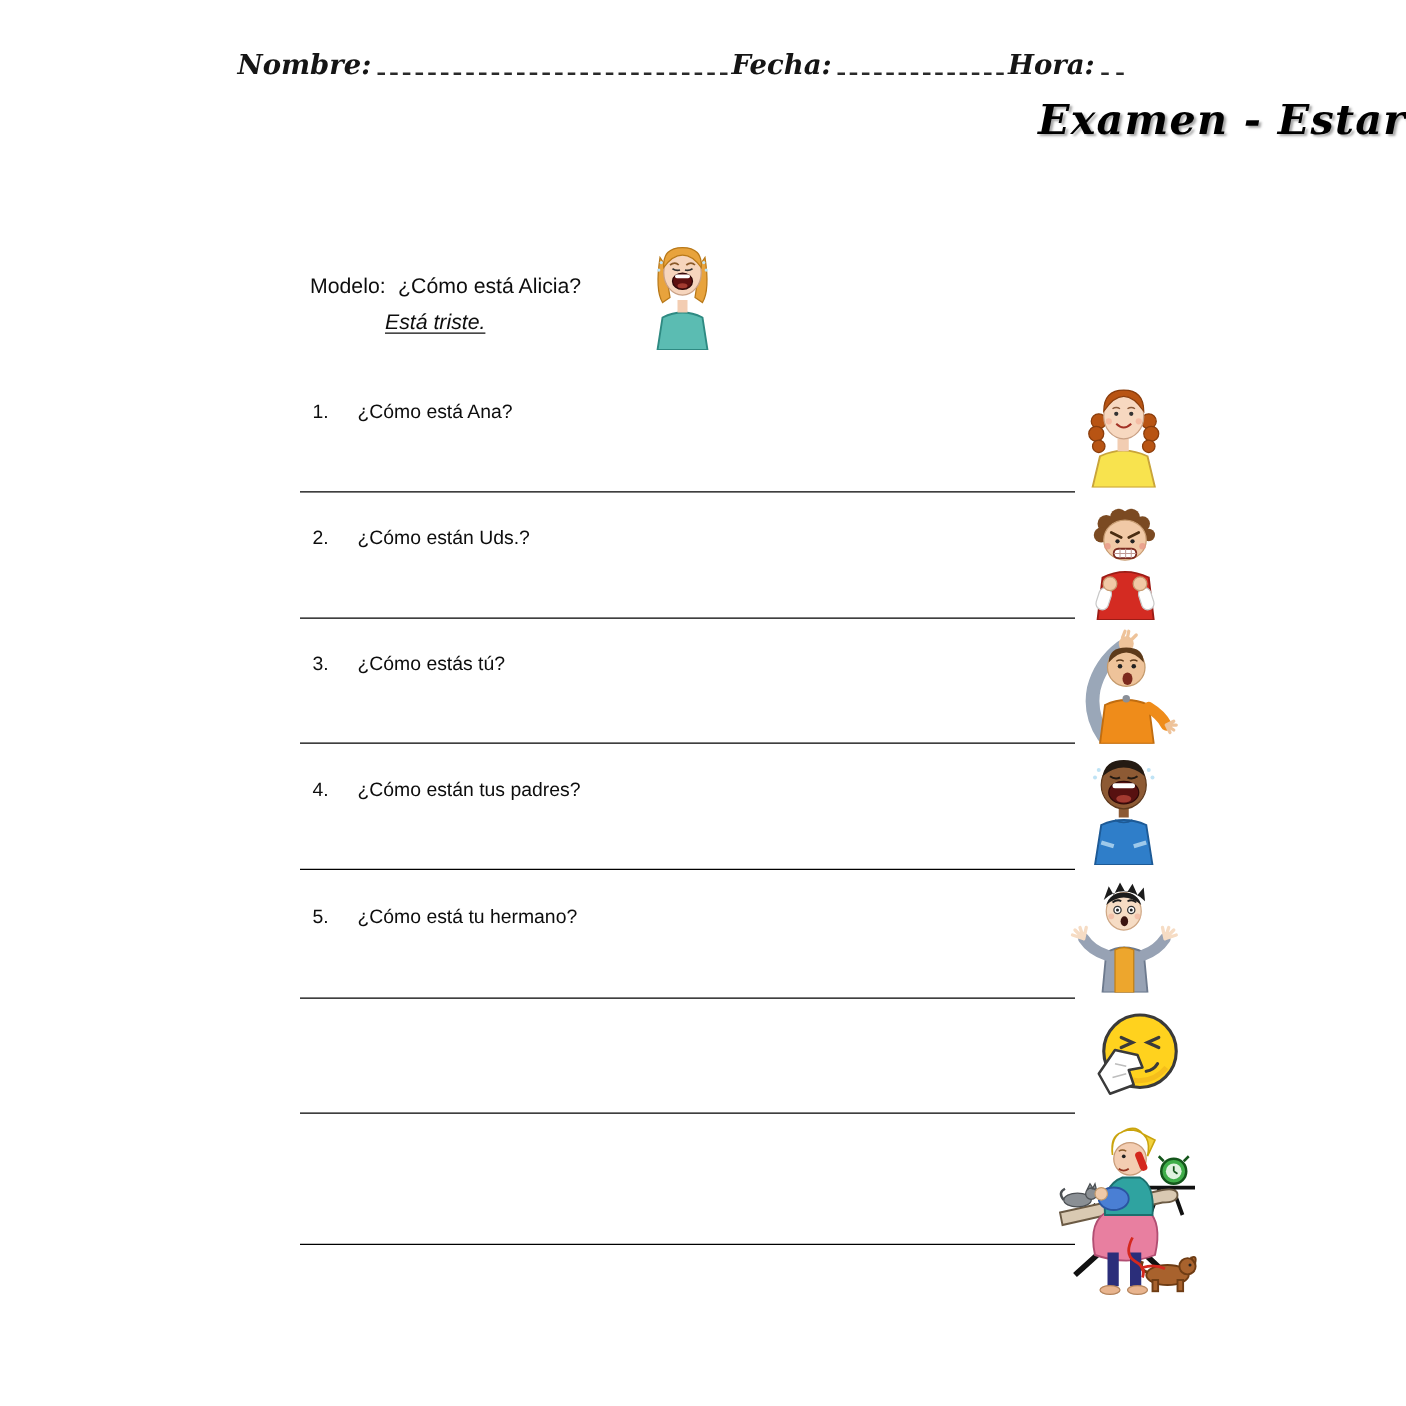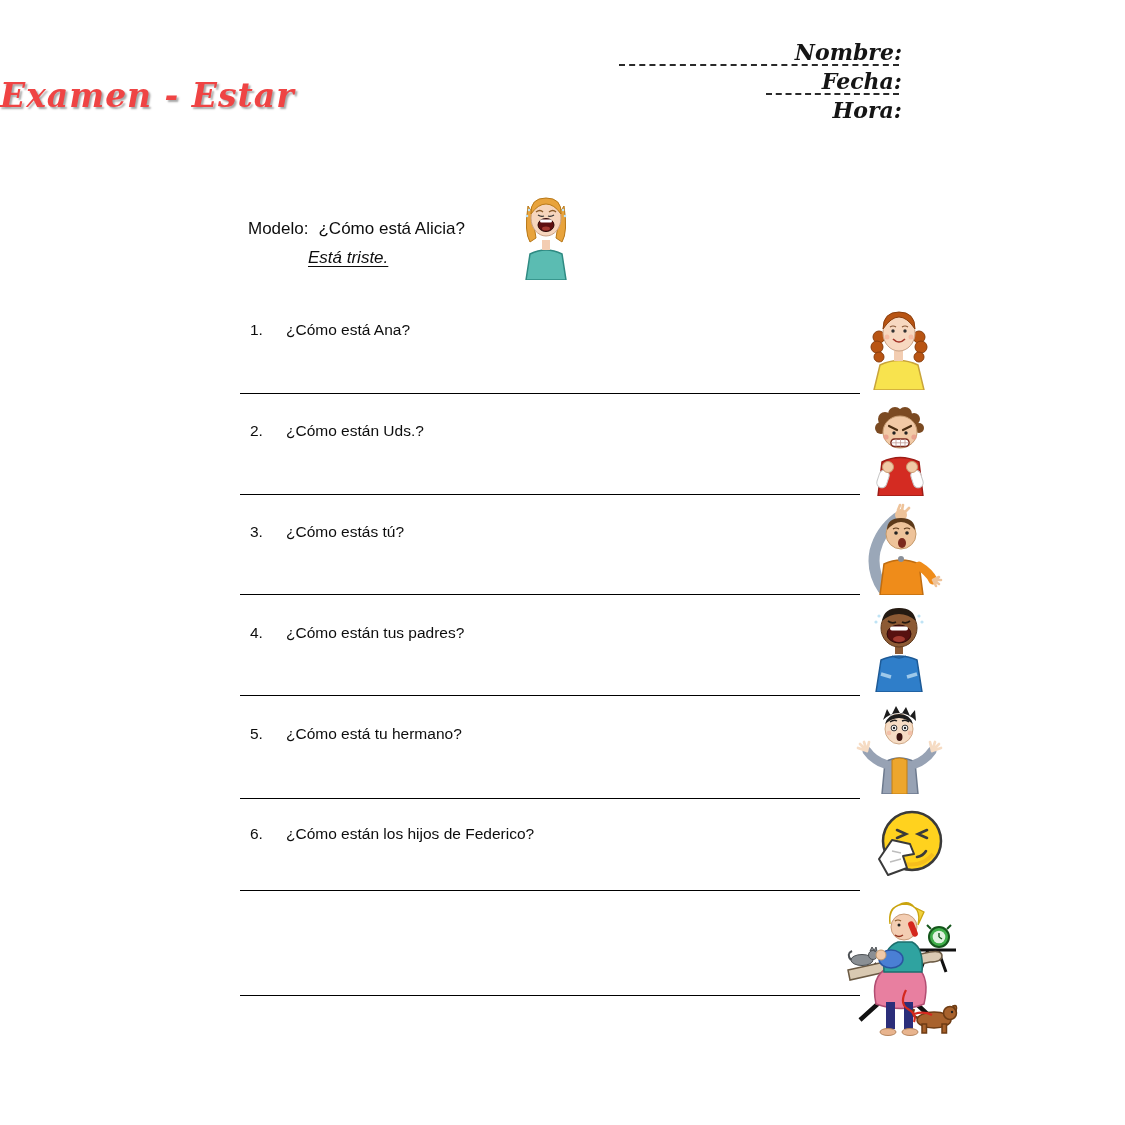--- a/index.html
+++ b/index.html
@@ -1,31 +1,31 @@
 <!DOCTYPE html>
 <html><head>
 <meta charset="utf-8">
 <style>
   * { margin:0; padding:0; box-sizing:border-box; }
   html,body { background:#ffffff; }
   body { font-family:"Liberation Sans", sans-serif; color:#111; }
   .page { position:relative; width:1125px; height:1125px; background:#fff; overflow:hidden; margin:0 auto; }
 
   
-  .header { position:absolute; left:190px; top:41px; width:712px; display:flex; align-items:flex-end;flex-direction:column; }
+  .header { position:absolute; left:190px; top:41px; width:712px; display:flex; align-items:flex-end; }
   .script { font-family:"DejaVu Serif", serif; font-style:italic; font-weight:bold; }
   .hlabel { font-size:22px; line-height:1.05; white-space:nowrap; color:#151515; }
   .dash { border-bottom:2px dashed #2a2a2a; margin:0 3px 4px 5px; height:0; }
   .dash.n { width:280px; }
   .dash.f { width:133px; }
   .dash.h { flex:1; }
 
   
-  .title { position:absolute; top:76px; left:0; width:100%; text-align:left;
-           font-size:33px; letter-spacing:1px; color:#ef4444; font-weight:bold;
+  .title { position:absolute; top:76px; left:0; width:100%; text-align:right;
+           font-size:33px; letter-spacing:1px; color:#000000; font-weight:bold;
            text-shadow:2px 2px 2px rgba(0,0,0,0.35); }
 
   
   .instruction { position:absolute; left:248px; top:141px; font-size:17.5px; font-weight:bold; color:#0d0d0d; }
   .instruction .numeral { display:inline-block; margin-right:12px; }
 
   
   .modelo { position:absolute; left:248px; top:219px; font-size:17px; color:#0d0d0d; }
   .modelo .mlabel { margin-right:10px; }
   .modelo-answer { margin-top:9px; margin-left:60px; font-style:italic; text-decoration:underline; text-underline-offset:3px; }
@@ -213,23 +213,20 @@
         <circle cx="52" cy="27" r="2.9" fill="#fff" stroke="#333"></circle>
       <circle cx="41" cy="27" r="1.2" fill="#222"></circle>
         <circle cx="52" cy="27" r="1.2" fill="#222"></circle>
       <path d="M37 21 q4 -3 7 -1 M49 20 q4 -2 7 1" stroke="#1c1c1c" stroke-width="1.4" fill="none"></path>
       <circle cx="36" cy="32" r="2.3" fill="#f3b9a2" opacity=".8"></circle>
         <circle cx="57" cy="32" r="2.3" fill="#f3b9a2" opacity=".8"></circle>
       <ellipse cx="46.5" cy="36" rx="3" ry="4" fill="#3a1410"></ellipse>
     </svg>
   </div>
 
-  <div class="q" style="top:825px">
-    <span class="qnum">6.</span><span>¿Cómo están los hijos de Federico?</span>
-  </div>
   <div class="aline" style="top:890px"></div>
   <div class="qimg" style="left:877px; top:807px; width:68px; height:74px;">
     <svg viewBox="0 0 68 74">
       <circle cx="35" cy="34" r="29" fill="#ffd21e" stroke="#3a3a3a" stroke-width="2.5"></circle>
       <path d="M12 48 a29 29 0 0 0 44 -1" fill="none" stroke="#e8a61a" stroke-width="4" opacity=".45"></path>
       <g stroke="#3a3a3a" stroke-width="2.6" fill="none" stroke-linecap="round">
         <path d="M20 23 l9 4 l-9 4"></path>
         <path d="M50 23 l-9 4 l9 4"></path>
       </g>
       <path d="M40 50 q6 -1 9 -6" stroke="#3a3a3a" stroke-width="2.6" fill="none" stroke-linecap="round"></path>

